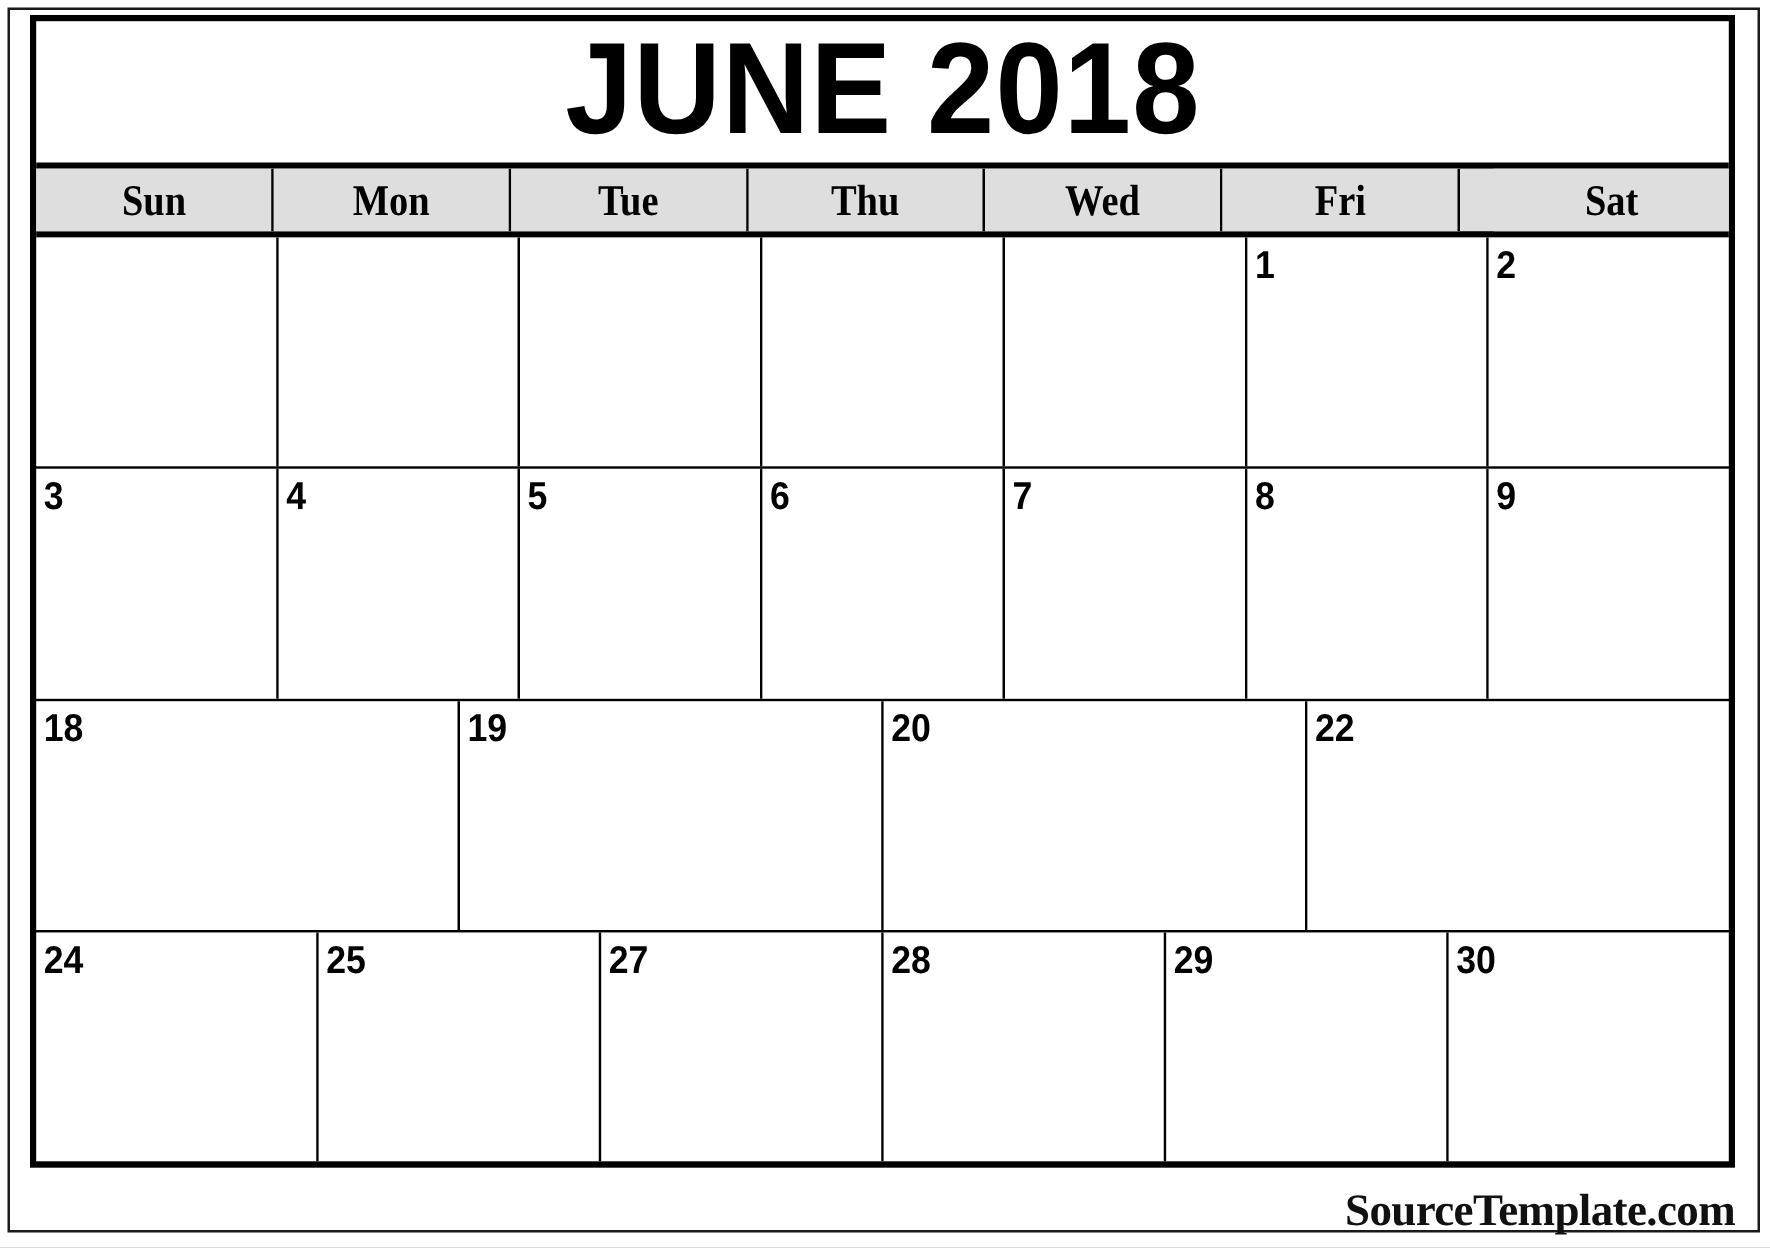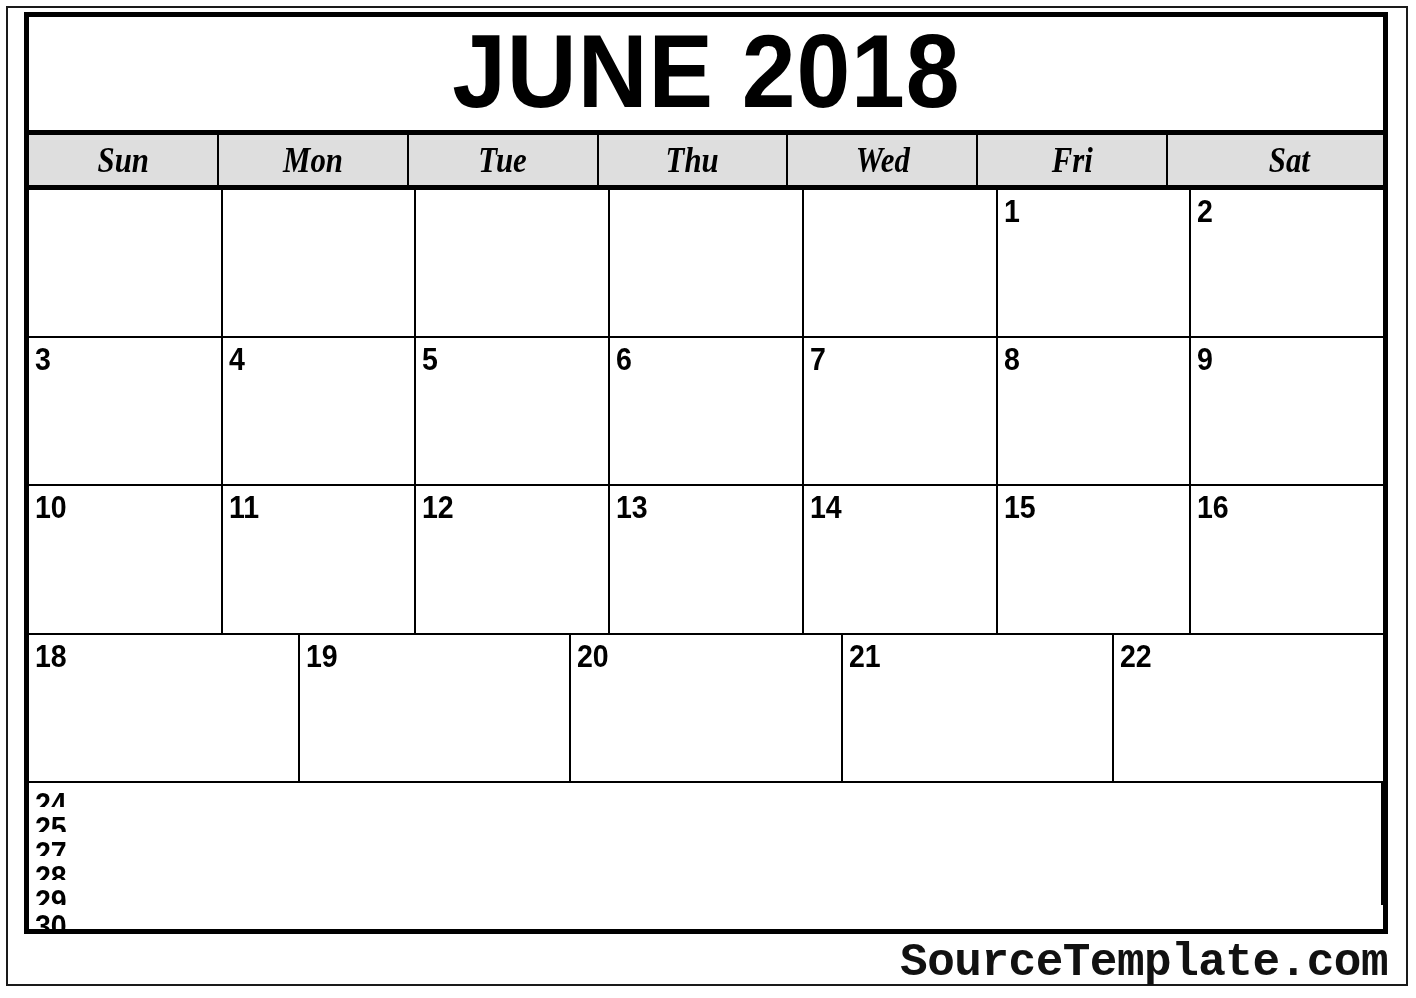--- a/index.html
+++ b/index.html
@@ -82,21 +82,20 @@
   }
   .weekday-cell {
     flex: 1 1 0;
     box-sizing: border-box;
     border-right: 2px solid #000000;
     display: flex;
     align-items: center;
     justify-content: center;
     background: #dedede;
     overflow: hidden;
-    font-style: italic;
   }
   .weekday-cell:last-child { border-right: none; margin-left: 27px; }
   .weekday-label {
     font-family: "Liberation Serif", "DejaVu Serif", serif;
     font-weight: bold;
     font-size: 35px;
     line-height: 1;
     color: #000000;
     transform: scaleX(0.88);
     white-space: nowrap;
@@ -107,21 +106,21 @@
     flex: 1 1 auto;
     display: flex;
     flex-direction: column;
   }
   .week-row {
     flex: 1 1 0;
     display: flex;
     box-sizing: border-box;
     border-bottom: 2px solid #000000;
   }
-  .week-row:last-child { border-bottom: none; flex-direction: column; }
+  .week-row:last-child { border-bottom: none; }
   .day-cell {
     flex: 1 1 0;
     box-sizing: border-box;
     border-right: 2px solid #000000;
     position: relative;
     background: #ffffff;
     overflow: hidden;
   }
   .day-cell:last-child { border-right: none; }
   .day-number {
@@ -136,23 +135,23 @@
     transform: scaleX(0.92);
     transform-origin: left top;
     white-space: nowrap;
   }
 
   
   .watermark {
     position: absolute;
     right: 28px;
     bottom: 12px;
-    font-family: Liberation Mono, monospace;
-    font-weight: bold;
-    font-size: 46px;
+    font-family: Liberation Serif, serif;
+    font-weight: bold;
+    font-size: 36px;
     line-height: 1;
     color: #111111;
     letter-spacing: -0.5px;
     white-space: nowrap;
     margin-left: 20px;
   }
 </style>
 </head>
 <body>
 
@@ -223,56 +222,30 @@
             <span class="day-number">7</span>
           </div>
         <div class="day-cell">
             <span class="day-number">8</span>
           </div>
         <div class="day-cell">
             <span class="day-number">9</span>
           </div>
       </div>
 
-      <div class="week-row">
-        <div class="day-cell">
-            <span class="day-number">10</span>
-          </div>
-        <div class="day-cell">
-            <span class="day-number">11</span>
-          </div>
-        <div class="day-cell">
-            <span class="day-number">12</span>
-          </div>
-        <div class="day-cell">
-            <span class="day-number">13</span>
-          </div>
-        <div class="day-cell">
-            <span class="day-number">14</span>
-          </div>
-        <div class="day-cell">
-            <span class="day-number">15</span>
-          </div>
-        <div class="day-cell">
-            <span class="day-number">16</span>
-          </div>
-      </div>
 
       <div class="week-row">
         <div class="day-cell">
             <span class="day-number">18</span>
           </div>
         <div class="day-cell">
             <span class="day-number">19</span>
           </div>
         <div class="day-cell">
             <span class="day-number">20</span>
-          </div>
-        <div class="day-cell">
-            <span class="day-number">21</span>
           </div>
         <div class="day-cell">
             <span class="day-number">22</span>
           </div>
       </div>
 
       <div class="week-row">
         <div class="day-cell">
             <span class="day-number">24</span>
           </div>

